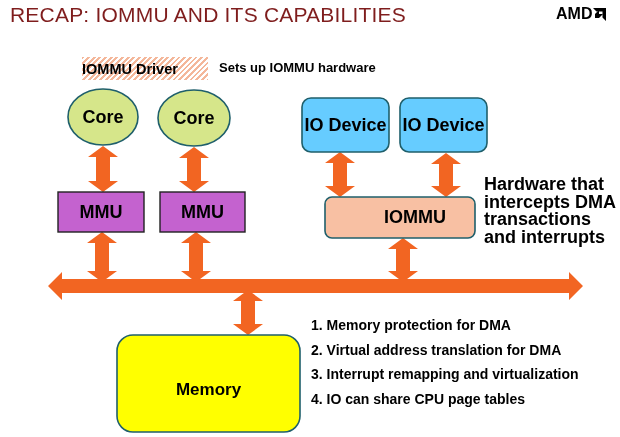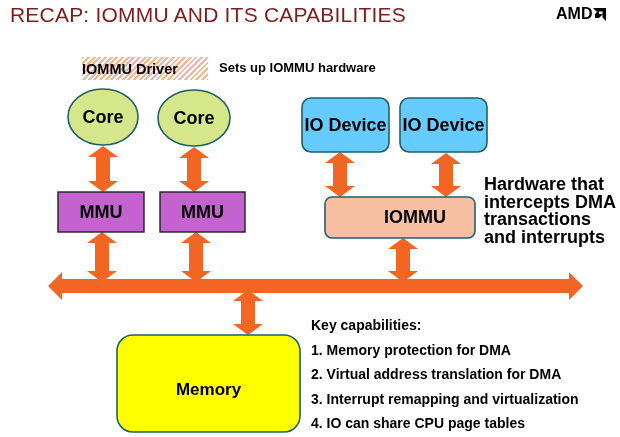--- a/index.html
+++ b/index.html
@@ -71,18 +71,17 @@
 <div class="abs lbl" style="left:117px;top:335px;width:183px;height:109px;font-size:17px;">Memory</div>
 
 <div class="abs side-note">
   <div>Hardware that</div>
   <div>intercepts DMA</div>
   <div>transactions</div>
   <div>and interrupts</div>
 </div>
 
 <div class="abs caps">
-  <div>Key capabilities:</div>
   <div>1. Memory protection for DMA</div>
   <div>2. Virtual address translation for DMA</div>
   <div>3. Interrupt remapping and virtualization</div>
   <div>4. IO can share CPU page tables</div>
 </div>
 
 </body></html>

